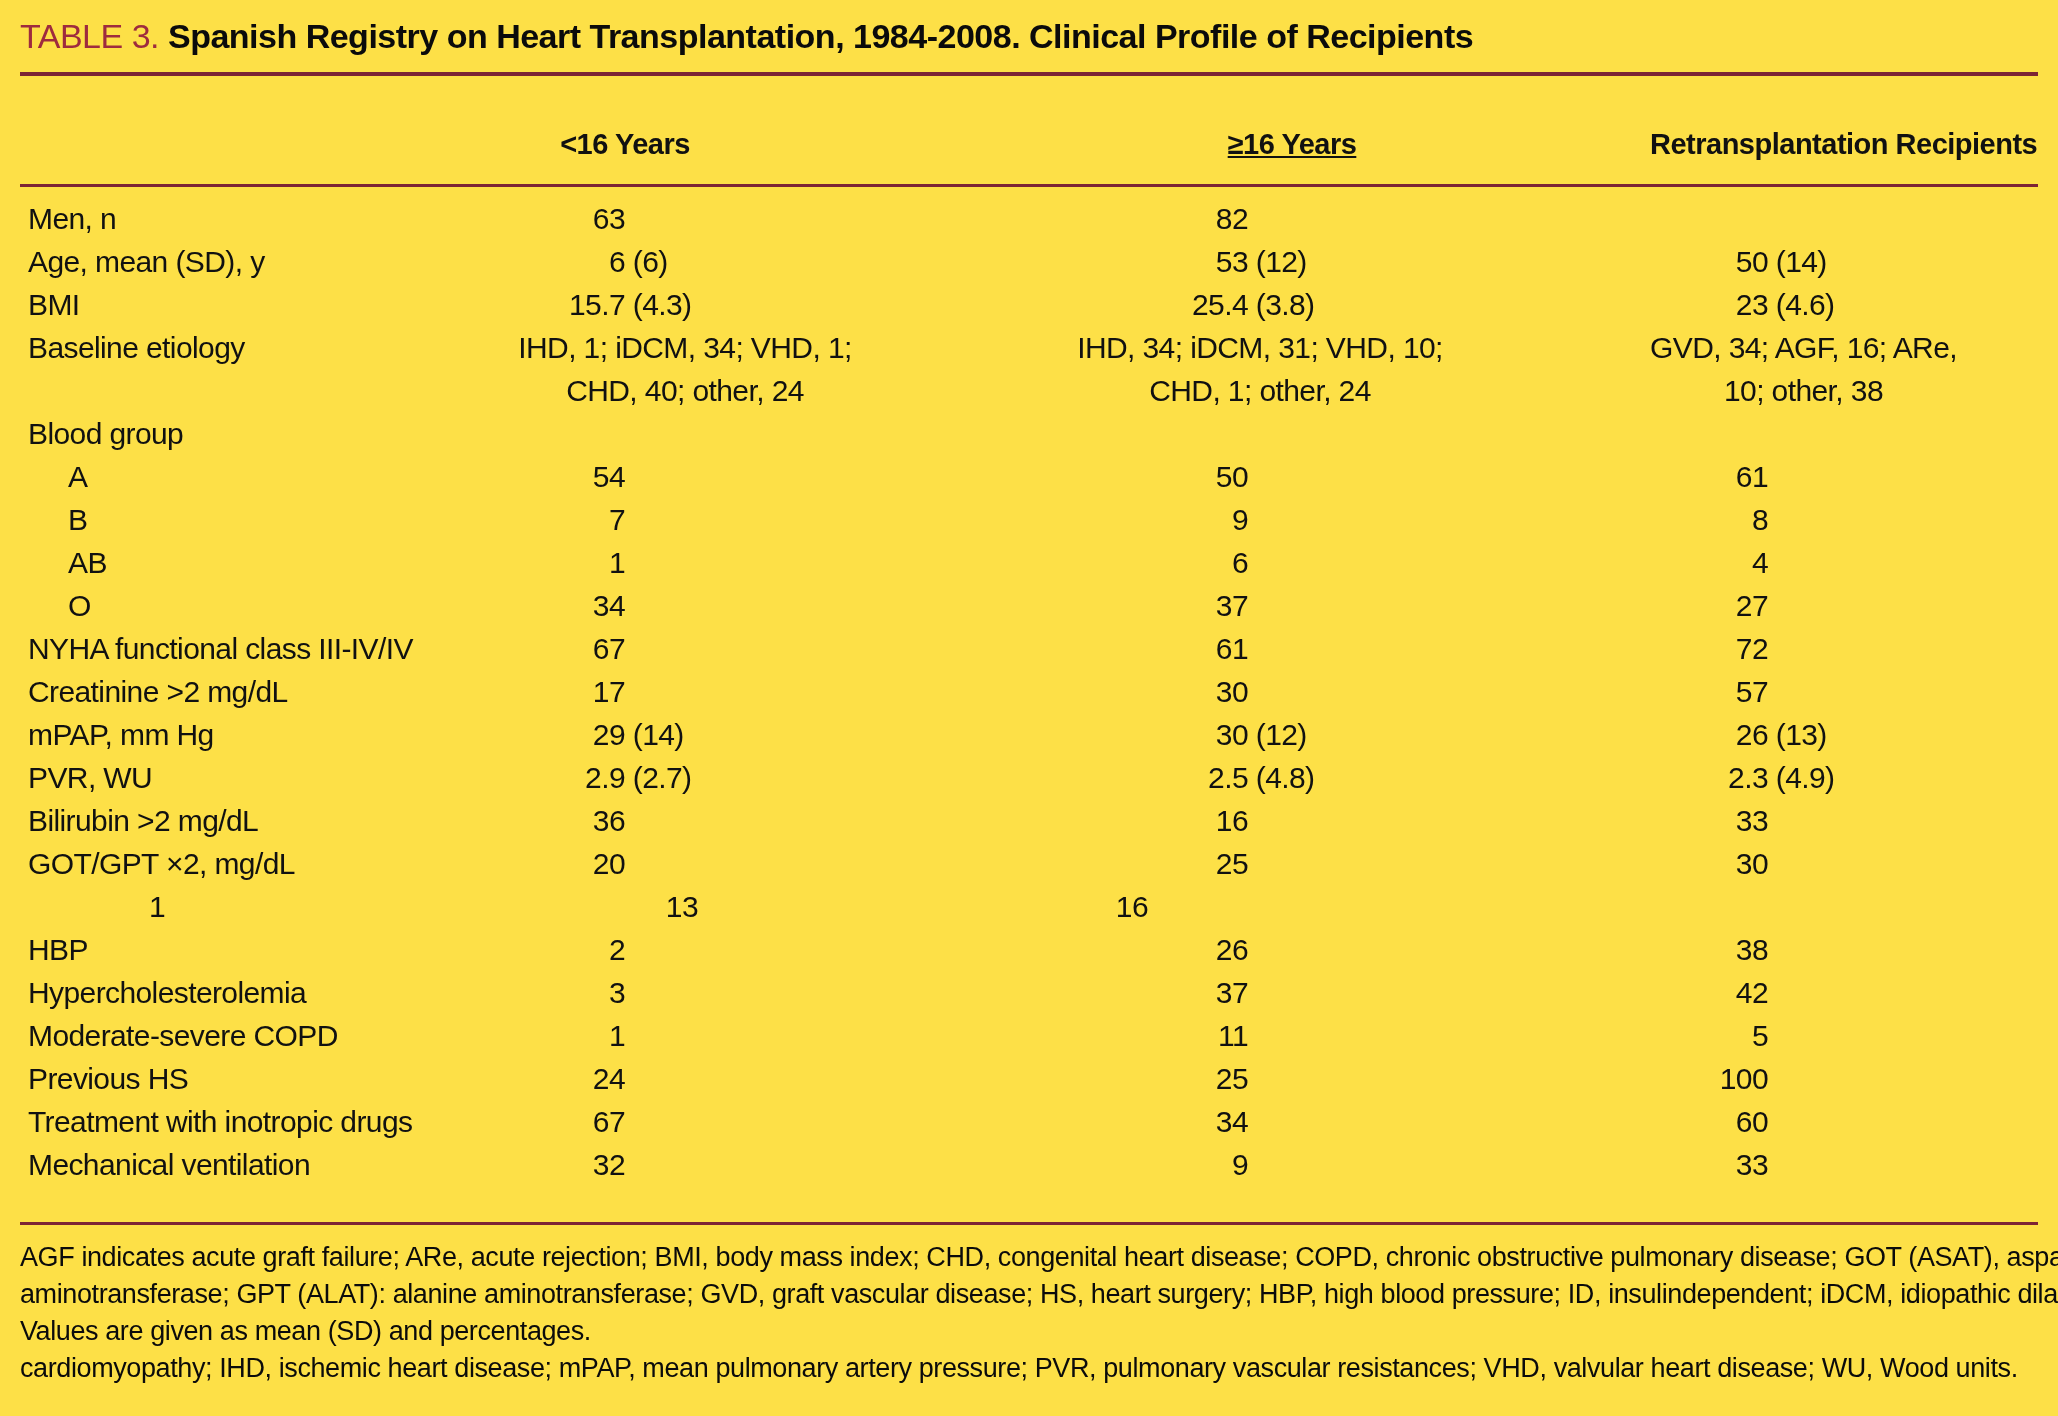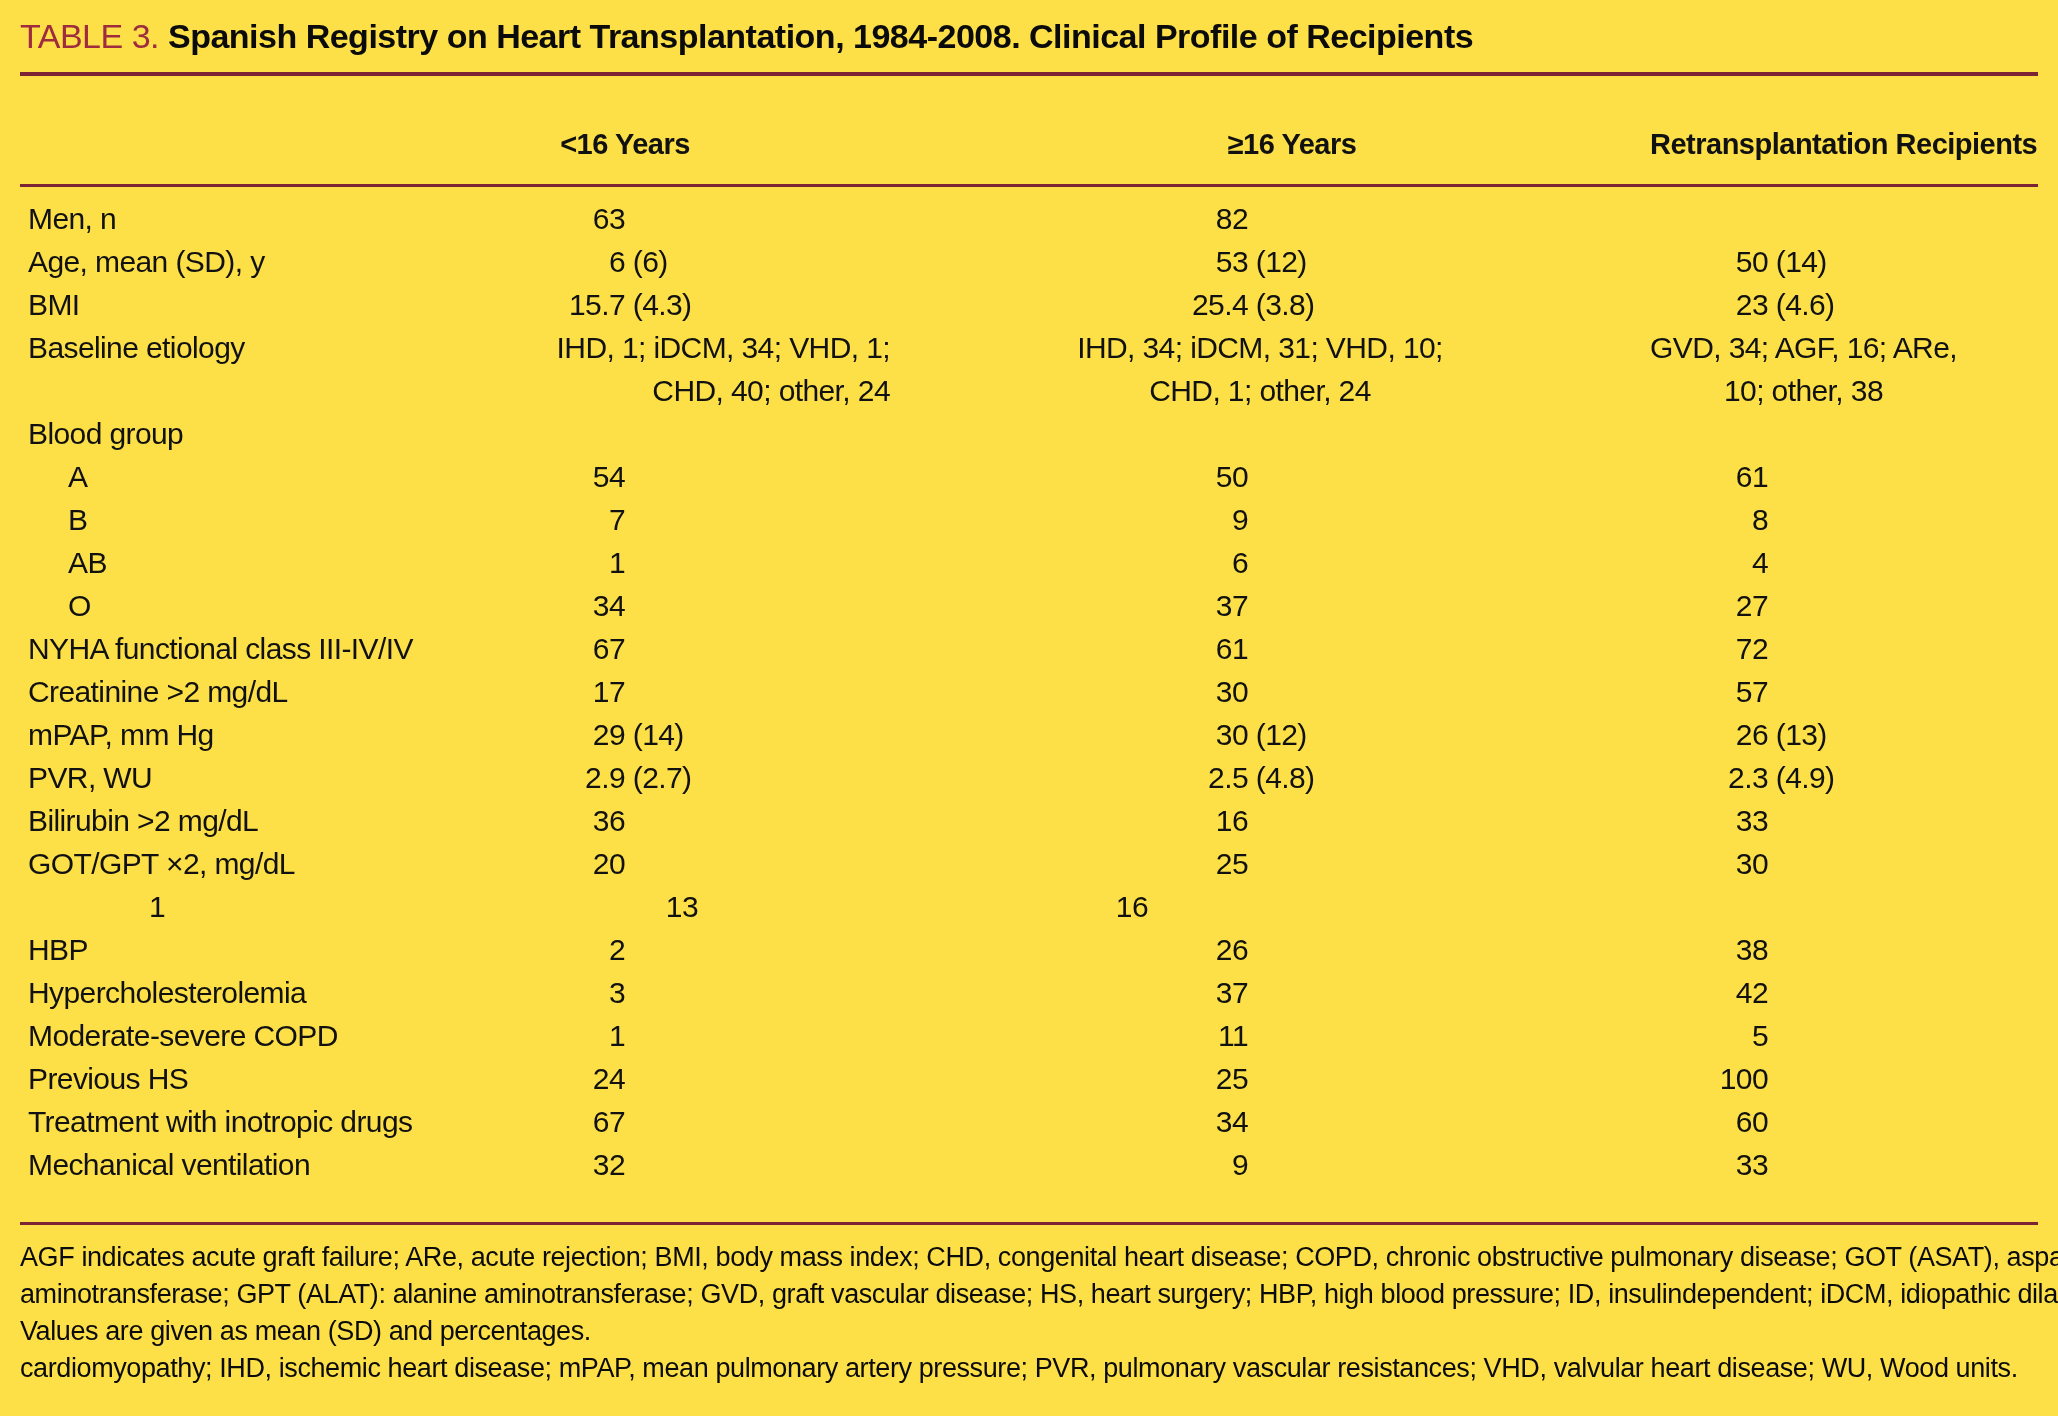--- a/index.html
+++ b/index.html
@@ -26,41 +26,41 @@
     display:grid;
     grid-template-columns:460px 550px 620px 1fr;
     width:2018px;
   }
   .header-row { height:80px; align-items:center;margin-top:28px; }
   .hcell {
     font-weight:700; font-size:29px; letter-spacing:-0.5px;
     text-align:center; white-space:nowrap;
   }
   .hcell.h1 { padding-right:260px; }
-  .hcell.h2 { padding-right:96px; }
+  .hcell.h2 { padding-right:96px;text-decoration:underline; }
   .hcell.h3 { padding-right:74px; }
   .rows { padding-top:10px; padding-bottom:36px; }
   .row  { height:43px; }
   .row.tall { height:86px; }
   .cell {
     font-size:30px; letter-spacing:-0.6px; line-height:43px;
     white-space:nowrap;
   }
   .cell.label { padding-left:8px; }
   .cell.label.indent { padding-left:48px; }
   .val { display:inline-flex; }
   .num { display:inline-block; text-align:right; white-space:pre; }
   .c1 .num { width:145px; }
   .c2 .num { width:218px; }
   .c3 .num { width:118px; }
   .paren { white-space:pre; text-align:left; }
   .cell.etio {
     display:flex; flex-direction:column; align-items:center; justify-content:flex-start;
   }
-  .c1.etio { padding-right:140px;align-items:flex-end; }
+  .c1.etio { padding-right:140px; }
   .c2.etio { padding-right:160px; }
   .c3.etio { padding-right:148px; }
   .etio-line { line-height:43px; white-space:nowrap; }
   .footnote { padding-top:14px; }
   .footnote-line {
     font-size:27px; line-height:37px; letter-spacing:-0.4px;
     white-space:nowrap; color:#0b0b0b;
   }
 </style>
 </head>

